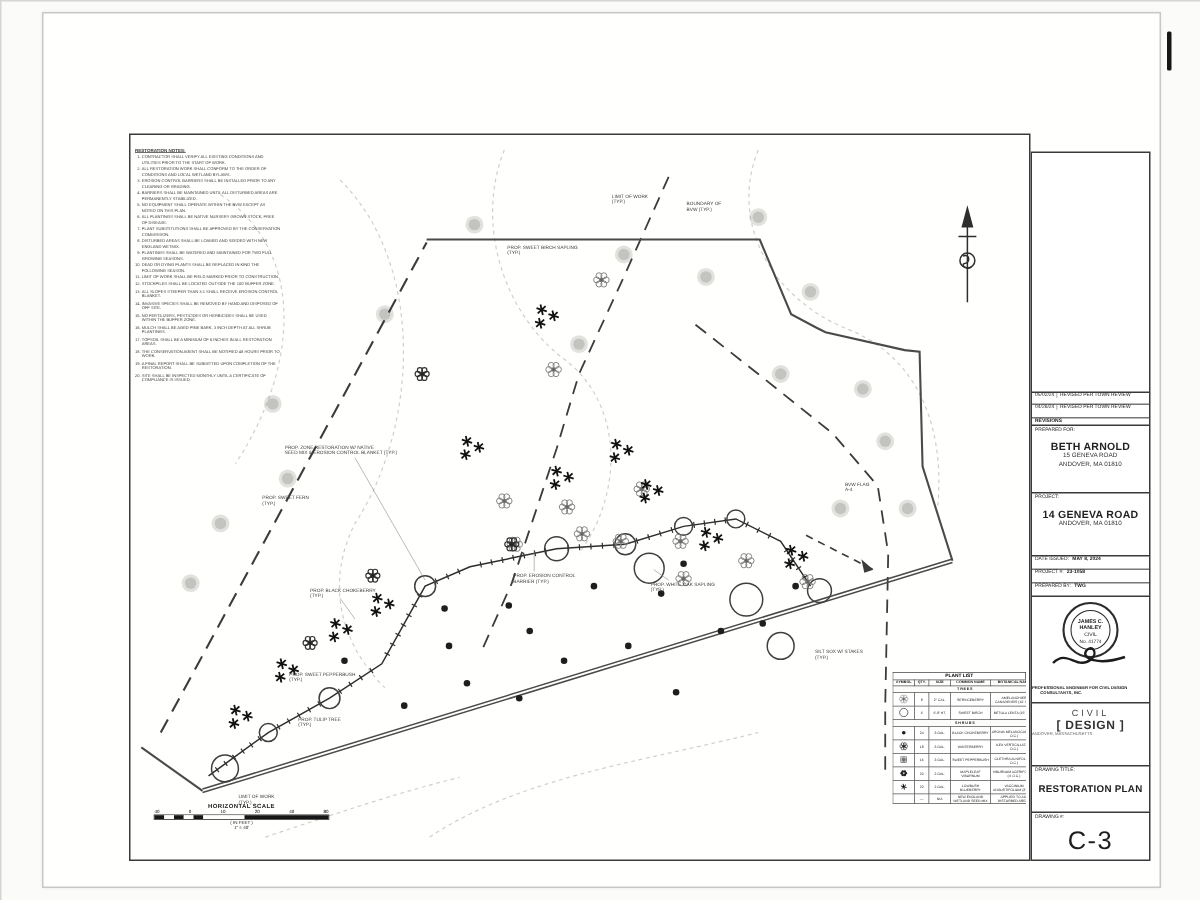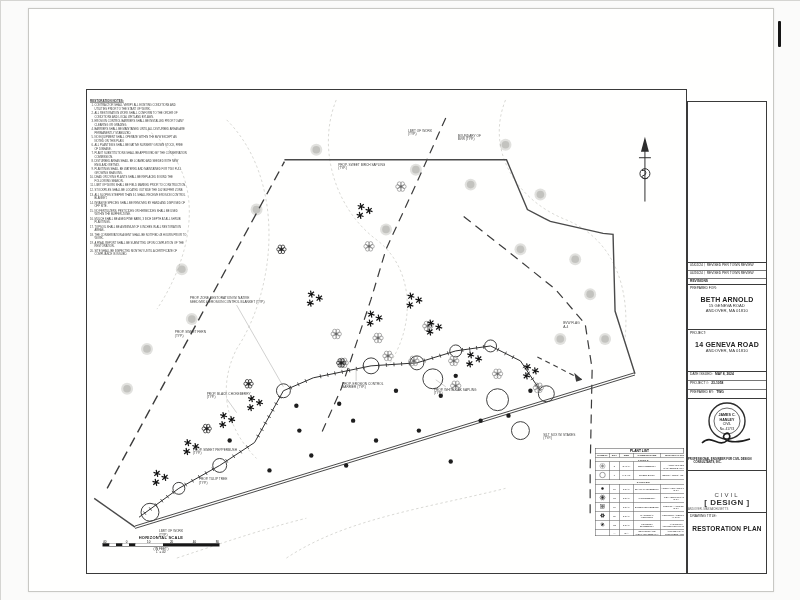--- a/index.html
+++ b/index.html
@@ -21,21 +21,21 @@
   .tb-prep{height:45px;padding:1px 2px;}
   .tb-proj{height:42px;padding:1px 2px;}
   .name-lg{font-size:7px;font-weight:bold;text-align:center;margin-top:3px;letter-spacing:.2px;}
   .addr{text-align:center;color:#333;}
   .tb-info{height:27px;display:flex;flex-direction:column;}
   .info-row{flex:1;border-top:1px solid #777;display:flex;align-items:center;padding-left:2px;box-sizing:border-box;}
   .info-row:first-child{border-top:none;}
   .info-val{margin-left:4px;font-weight:bold;}
   .tb-stamp{height:72px;text-align:center;}
   .stamp-cap{color:#222;font-weight:bold;text-align:center;}
-  .tb-logo{height:42px;text-align:center;padding-top:21px;}
+  .tb-logo{height:42px;text-align:center;padding-top:4px;}
   .logo-civil{font-size:6px;letter-spacing:2px;color:#444;}
   .logo-design{font-size:8px;font-weight:bold;color:#333;letter-spacing:.5px;}
   .tb-title{height:31px;padding:1px 2px;text-align:left;}
   .tb-title .val{font-size:6.5px;font-weight:bold;text-align:center;margin-top:4px;letter-spacing:.2px;}
   .tb-num{height:32px;padding:1px 2px;}
   .tb-num .val{font-size:17px;text-align:center;color:#1d1d1d;letter-spacing:1px;margin-top:1px;font-weight:500;}
   .notes{position:absolute;left:3px;top:9px;width:97px;height:224px;overflow:hidden;color:#3c3c3c;}
   .notes .half{width:200%;transform:scale(.5);transform-origin:0 0;}
   .notes h4{font-size:6px;margin:0 0 3px 0;text-decoration:underline;}
   .notes ol{margin:0;padding-left:9px;font-size:5.4px;line-height:1.25;}
@@ -722,14 +722,18 @@
       <div class="s55" style="width:100%;transform:scale(.5);font-size:5.6px;text-align:center;color:#666;">
         <span>ANDOVER, MASSACHUSETTS</span>
       </div>
     </div>
 
     <div class="tb-sec tb-title">
       <div class="s55">DRAWING TITLE:</div>
       <div class="val">RESTORATION PLAN</div>
     </div>
 
+    <div class="tb-sec tb-num">
+      <div class="s55">DRAWING #:</div>
+      <div class="val">C-3</div>
+    </div>
   </div>
 </div>
 
 </body></html>

